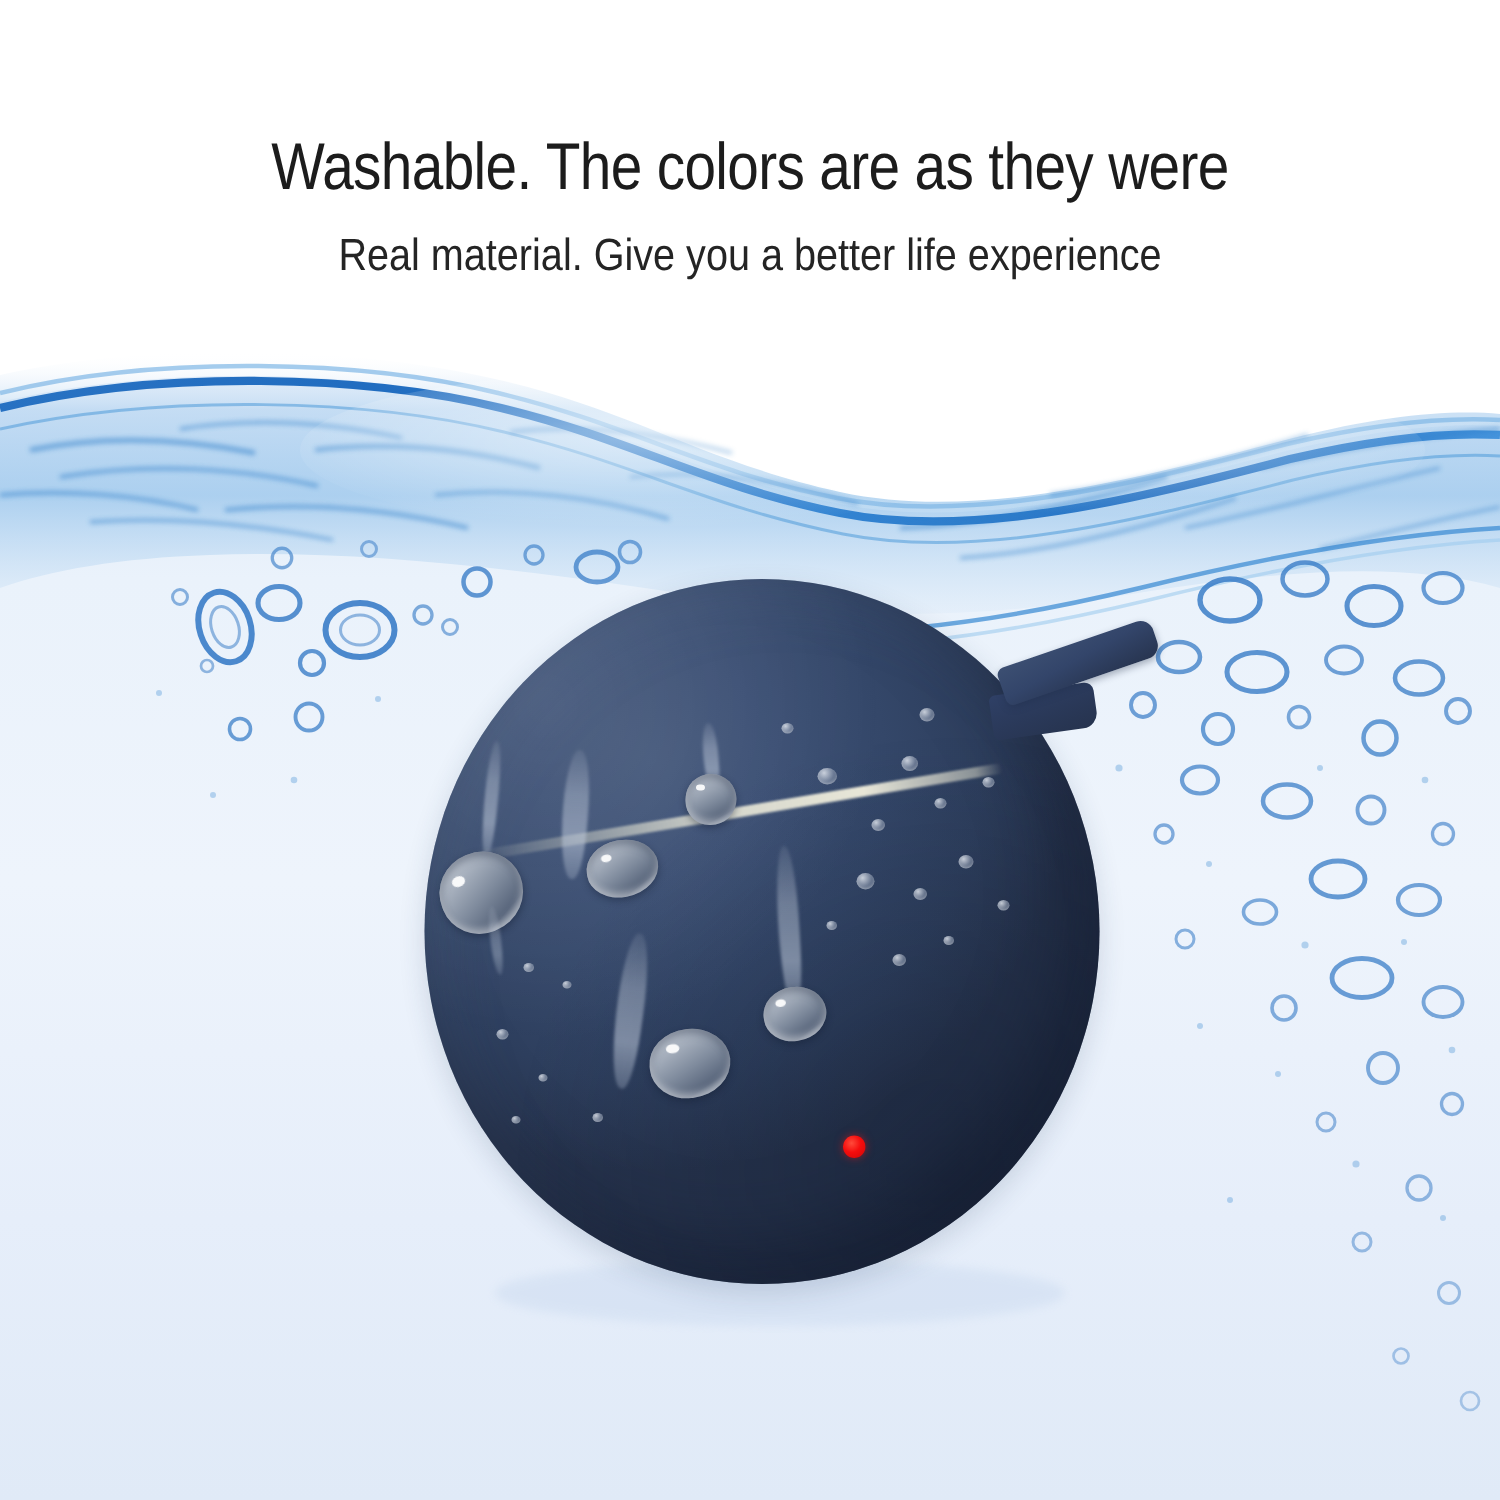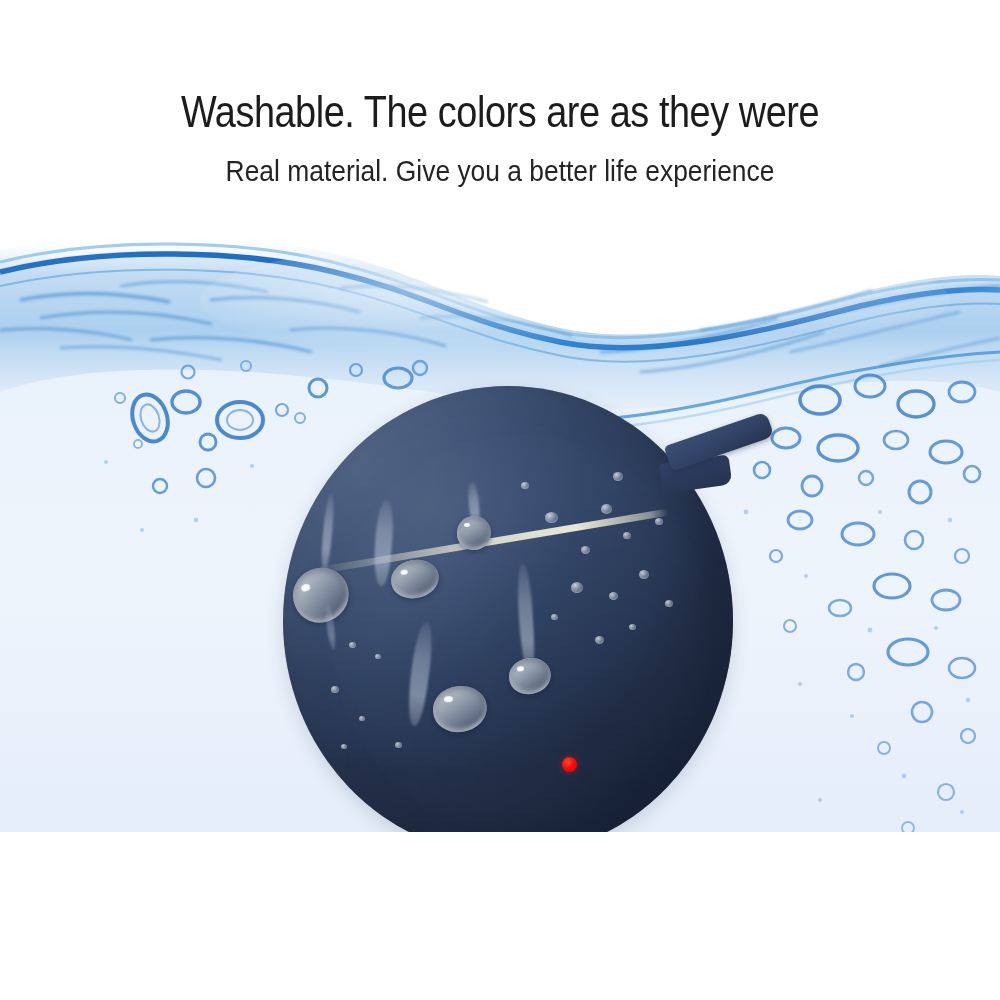--- a/index.html
+++ b/index.html
@@ -1,17 +1,17 @@
 <!DOCTYPE html>
 <html><head>
 <meta charset="utf-8">
 <style>
   html,body{margin:0;padding:0;background:#fff;}
   #stage{
-    position:relative;width:1000px;height:832px;overflow:hidden;
+    position:relative;width:1000px;height:1000px;overflow:hidden;
     background:#ffffff;
     font-family:"Liberation Sans", sans-serif;
   }
 
   
   .text-block{
     position:absolute;left:0;top:0;width:1000px;
     text-align:center;z-index:40;
   }
   .headline{

